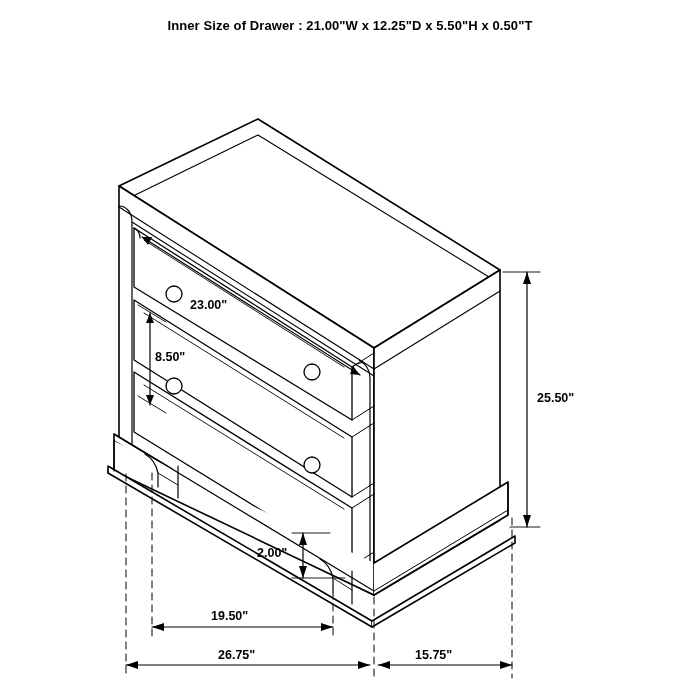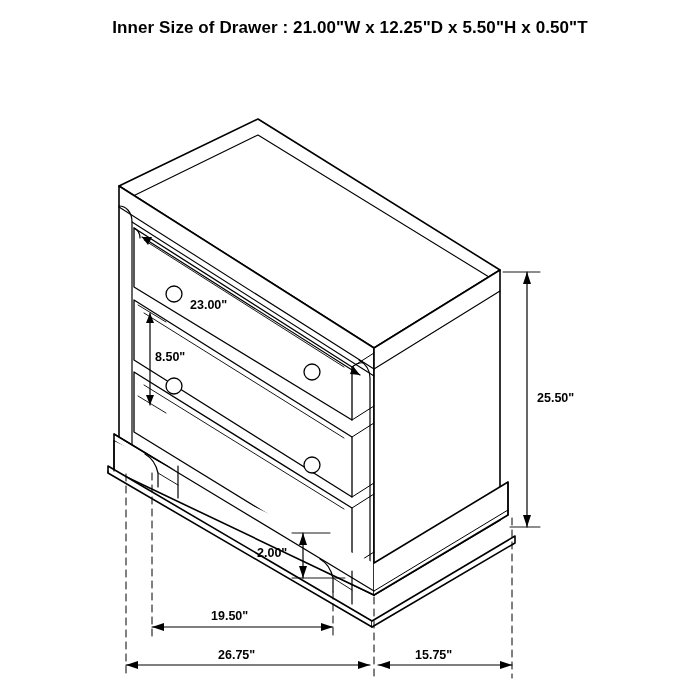--- a/index.html
+++ b/index.html
@@ -19,21 +19,21 @@
     position: relative;
     width: 700px;
     height: 700px;
   }
   #title {
     position: absolute;
     top: 18px;
     left: 0;
     width: 700px;
     text-align: center;
-    font-size: 17px;
+    font-size: 13px;
     font-weight: bold;
     letter-spacing: 0.1px;
   }
   svg#drawing {
     position: absolute;
     top: 0;
     left: 0;
     width: 700px;
     height: 700px;
   }

